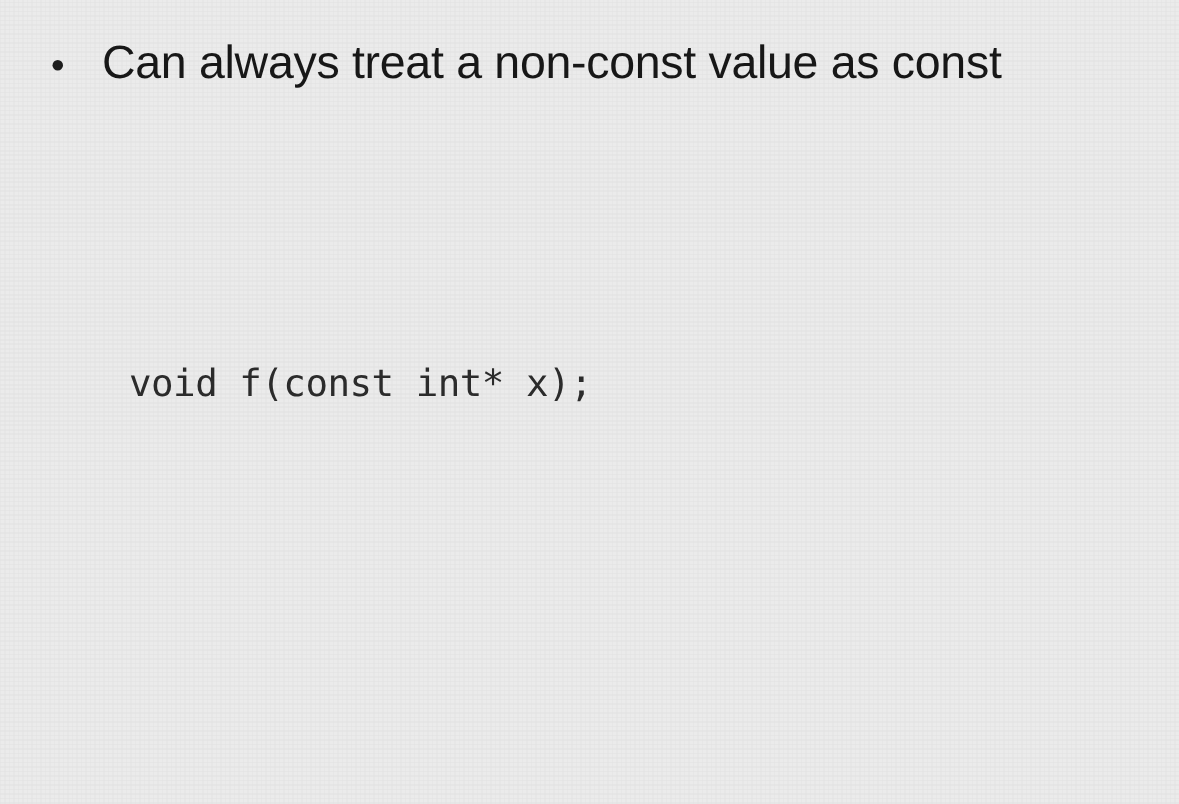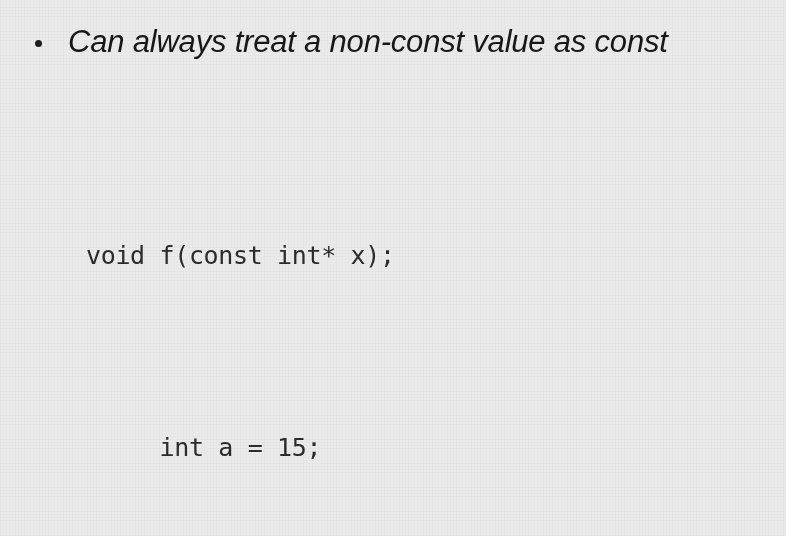--- a/index.html
+++ b/index.html
@@ -52,21 +52,20 @@
     flex: 0 0 auto;
   }
   .bullet-text {
     margin-left: 26px;
     font-size: 31px;
     line-height: 40px;
     color: #171717;
     letter-spacing: -0.2px;
     white-space: nowrap;
     font-weight: 400;
-    font-style: italic;
   }
 
   
   .code-block {
     position: absolute;
     left: 86px;
     top: 96px;
     font-family: "DejaVu Sans Mono", monospace;
     font-size: 25px;
     line-height: 64px;
@@ -87,21 +86,20 @@
 
   <div class="noise"></div>
 
   <div class="bullet-row">
     <span class="bullet-dot"></span>
     <span class="bullet-text">Can always treat a non-const value as const</span>
   </div>
 
   <div class="code-block">
     <div class="code-line">void f(const int* x);</div>
-    <div class="code-line">int a = 15;</div>
     
     
     
     
     
   </div>
 
 </div>
 
 </body></html>

